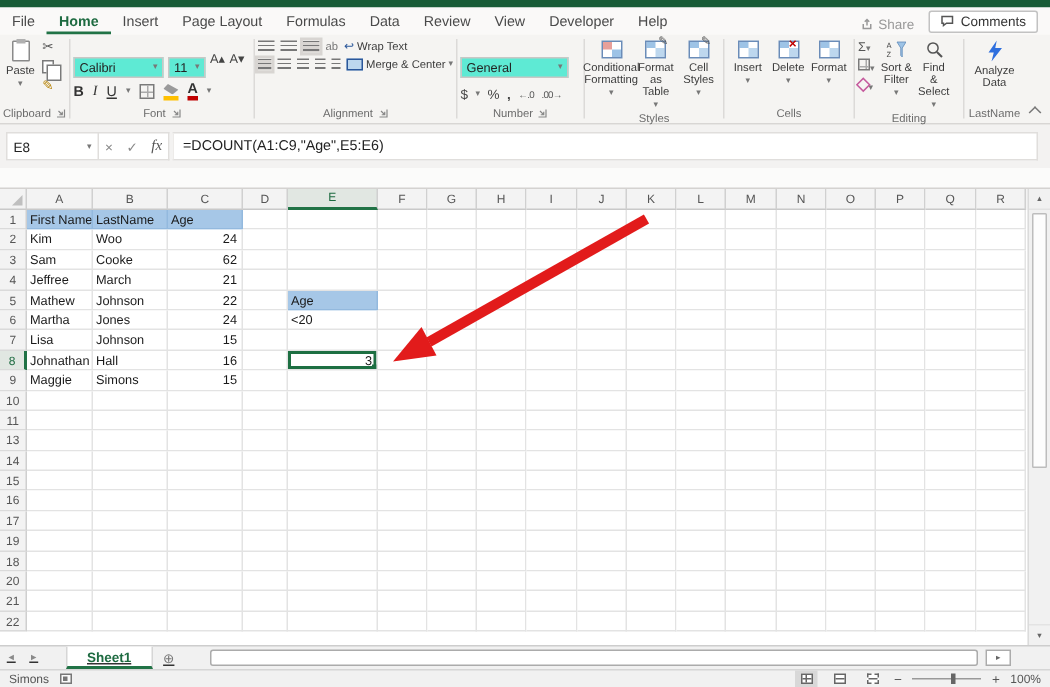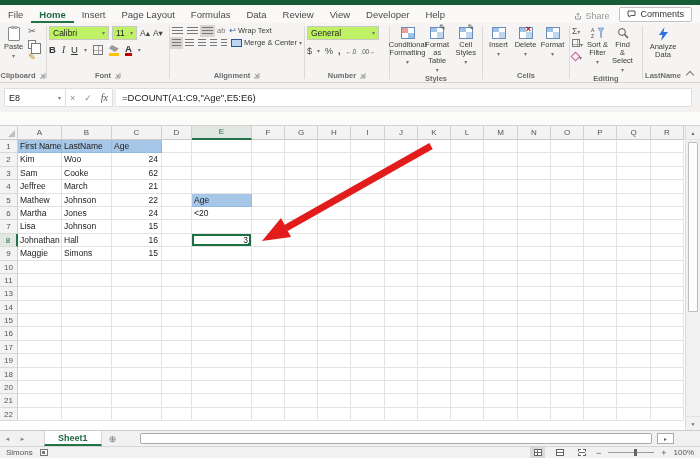--- a/index.html
+++ b/index.html
@@ -15,40 +15,40 @@
   .mtab { font-size:9.5px; color:#4a4a4a; padding:2px 8px 3px; white-space:nowrap; }
   .mtab.active { color:#1E6B41; font-weight:bold; border-bottom:2px solid #217346; padding-bottom:1px; }
   .mspacer { flex:1; }
   .sharebtn { display:flex; align-items:center; gap:3px; color:#999; font-size:9px; margin:0 10px 2px 0; }
   .commentsbtn { display:flex; align-items:center; gap:4px; border:1px solid #c2c2c2; background:#fff; font-size:9px; color:#333; padding:1px 7px 2px; margin:0 8px 1px 0; border-radius:2px; }
 
   
   .ribbon { height:60px; background:#F5F4F2; border-bottom:1px solid #D8D6D4; display:flex; position:relative; }
   .group { display:flex; flex-direction:column; }
   .gbody { flex:1; display:flex; padding:3px 2px 0; align-items:flex-start; }
-  .glabel { height:13px; font-size:7.5px; color:#6b6b6b; display:flex; align-items:center; justify-content:center; gap:3px;font-weight:bold; }
+  .glabel { height:13px; font-size:7.5px; color:#6b6b6b; display:flex; align-items:center; justify-content:center; gap:3px; }
   .gdiv { width:1px; background:#DCDAD8; margin:3px 0; }
   .dd { font-size:6px; color:#777; line-height:1; }
   .mini { font-size:9px; color:#555; line-height:11px; }
   .bigbtn { display:flex; flex-direction:column; align-items:center; font-size:7.5px; color:#3b3b3b; line-height:8px; text-align:center; gap:2px; padding:1px 2px; }
 
   
   .g-clip { width:46px; }
   .clipcol { display:flex; flex-direction:column; gap:2px; margin-left:3px; }
   .icon-clipboard { width:12px; height:14px; border:1px solid #8a8a8a; background:#fff; border-radius:1px; position:relative; display:block; }
   .icon-clipboard::before { content:""; position:absolute; left:2px; top:-2px; width:6px; height:3px; background:#b0b0b0; }
   .icon-copy { width:8px; height:9px; border:1px solid #7a7a7a; background:#fff; position:relative; display:block; margin:1px 0; }
   .icon-copy::before { content:""; position:absolute; left:2px; top:2px; width:8px; height:9px; border:1px solid #7a7a7a; background:#fff; }
   .fp { color:#b8860b; }
 
   
   .g-font { width:122px; }
   .fcol { display:flex; flex-direction:column; gap:3px; width:100%; }
   .frow { display:flex; align-items:center; gap:3px; }
-  .combo { display:flex; align-items:center; justify-content:space-between; background:#bef264; border:1px solid #c9c7c5; font-size:8.5px; color:#222; padding:0 3px; height:14px; }
+  .combo { display:flex; align-items:center; justify-content:space-between; background:#5eead4; border:1px solid #c9c7c5; font-size:8.5px; color:#222; padding:0 3px; height:14px;margin-top:12px; }
   .cb-name { width:60px; }
   .cb-size { width:25px; }
   .cb-num  { width:72px; }
   .ticon { font-size:8.5px; color:#444; }
   .bld { font-weight:bold; font-size:9.5px; }
   .itl { font-style:italic; font-family:"Liberation Serif",serif; font-size:9.5px; }
   .unl { text-decoration:underline; font-size:9.5px; }
   .icon-borders { width:10px; height:10px; border:1px solid #7a7a7a; display:inline-block; position:relative; }
   .icon-borders::before { content:""; position:absolute; left:4px; top:0; width:1px; height:100%; background:#aaa; }
   .icon-borders::after { content:""; position:absolute; top:4px; left:0; height:1px; width:100%; background:#aaa; }
@@ -120,21 +120,21 @@
   .c.num { text-align:right; padding-right:3px; }
   .c.selcell { box-shadow:inset 0 0 0 2px #1D6F42; position:relative; z-index:2; }
   .c.selcell::after { content:""; position:absolute; right:0; bottom:0; width:3px; height:3px; background:#1D6F42; }
 
   .vscroll { position:absolute; top:0; right:0; width:15px; height:304px; background:#F1F1F1; border-left:1px solid #DBDBDB; }
   .vsbtn { height:14px; display:flex; align-items:center; justify-content:center; font-size:5px; color:#666; border-bottom:1px solid #E3E3E3; }
   .vsbtn.bottom { position:absolute; bottom:0; left:0; right:0; border-top:1px solid #E3E3E3; border-bottom:none; }
   .vthumb { position:absolute; top:16px; left:2px; right:2px; height:170px; background:#FDFDFD; border:1px solid #BDBDBD; border-radius:1px; }
 
   
-  .tabrow { height:16px; background:#F1F1F1; border-top:1px solid #CDCDCD; display:flex; align-items:stretch; position:relative; }
+  .tabrow { height:16px; background:#F1F1F1; border-top:1px solid #CDCDCD; display:flex; align-items:stretch; position:relative;text-decoration:underline; }
   .navarr { width:15px; display:flex; align-items:center; justify-content:center; font-size:6px; color:#8a8a8a; }
   .sheettab { background:#fff; border-left:1px solid #D6D6D6; border-right:1px solid #D6D6D6; border-bottom:2px solid #217346; color:#1E6B41; font-weight:bold; font-size:9px; padding:0 13px; display:flex; align-items:center; margin-left:14px; }
   .addsheet { width:22px; display:flex; align-items:center; justify-content:center; font-size:9px; color:#777; }
   .hthumb { position:absolute; left:140px; top:2px; width:512px; height:11px; background:#fff; border:1px solid #ABABAB; border-radius:2px; }
   .hsbtn { position:absolute; right:26px; top:2px; width:17px; height:11px; background:#fff; border:1px solid #ABABAB; display:flex; align-items:center; justify-content:center; font-size:5px; color:#666; }
 
   
   .status { height:12px; background:#F1F1F1; border-top:1px solid #D6D6D6; display:flex; align-items:center; font-size:8px; color:#555; padding:0 6px; gap:7px; }
   .macroicon { width:8px; height:7px; border:1px solid #777; position:relative; display:inline-block; background:#fafafa; }
   .macroicon::after { content:""; position:absolute; left:1px; top:1px; width:3px; height:3px; background:#777; }

